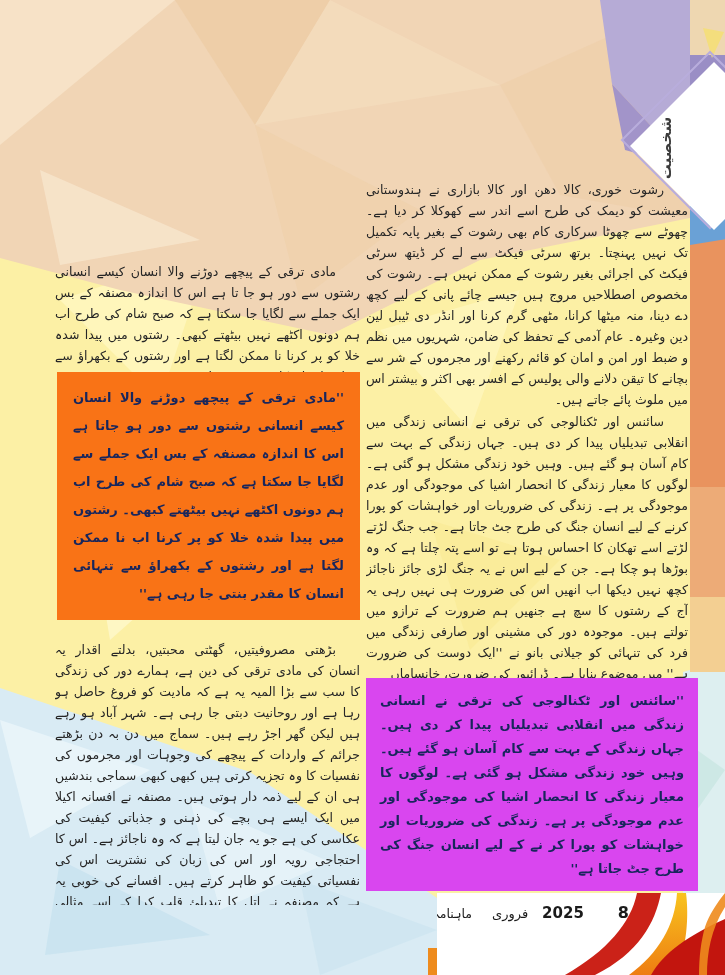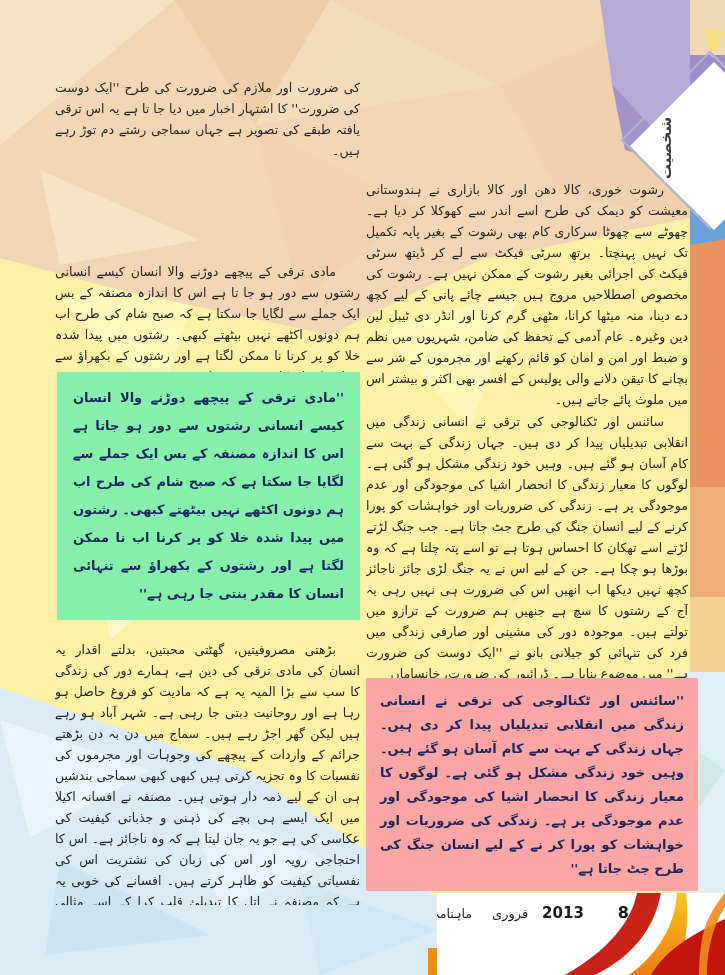--- a/index.html
+++ b/index.html
@@ -15,25 +15,25 @@
     font-size:12.5px;line-height:21px;color:#262626;overflow:hidden;
   }
   .indent{text-indent:24px;}
   
   .quote-box{
     position:absolute;box-sizing:border-box;direction:rtl;text-align:justify;
     font-weight:bold;color:#18265c;overflow:hidden;
   }
   .quote-left{
     left:57px;top:372px;width:303px;height:248px;
-    background:#86efac;padding:12px 16px;font-size:13px;line-height:28px;
+    background:#f97316;padding:12px 16px;font-size:13px;line-height:28px;
   }
   .quote-right{
     left:366px;top:678px;width:332px;height:213px;
-    background:#fca5a5;padding:11px 14px;font-size:13px;line-height:24px;
+    background:#d946ef;padding:11px 14px;font-size:13px;line-height:24px;
   }
   
   .tab-word{
     position:absolute;left:616px;top:137px;width:100px;height:22px;
     transform:rotate(-90deg);transform-origin:center;
     display:flex;align-items:center;justify-content:center;
     font-size:15px;font-weight:bold;color:#3c3c3c;letter-spacing:2px;
   }
   
   .footer{
@@ -100,39 +100,38 @@
   </svg>
 
   <div class="tab-word">
     <span>شخصیت</span>
   </div>
 
   <p class="para indent" style="left:366px;top:166px;width:322px;height:232px;">رشوت خوری، کالا دھن اور کالا بازاری نے ہندوستانی معیشت کو دیمک کی طرح اسے اندر سے کھوکلا کر دیا ہے۔ چھوٹے سے چھوٹا سرکاری کام بھی رشوت کے بغیر پایہ تکمیل تک نہیں پہنچتا۔ برتھ سرٹی فیکٹ سے لے کر ڈیتھ سرٹی فیکٹ کی اجرائی بغیر رشوت کے ممکن نہیں ہے۔ رشوت کی مخصوص اصطلاحیں مروج ہیں جیسے چائے پانی کے لیے کچھ دے دینا، منہ میٹھا کرانا، مٹھی گرم کرنا اور انڈر دی ٹیبل لین دین وغیرہ۔ عام آدمی کے تحفظ کی ضامن، شہریوں میں نظم و ضبط اور امن و امان کو قائم رکھنے اور مجرموں کے شر سے بچانے کا تیقن دلانے والی پولیس کے افسر بھی اکثر و بیشتر اس میں ملوث پائے جاتے ہیں۔</p>
   <p class="para indent" style="left:366px;top:398px;width:322px;height:276px;">سائنس اور ٹکنالوجی کی ترقی نے انسانی زندگی میں انقلابی تبدیلیاں پیدا کر دی ہیں۔ جہاں زندگی کے بہت سے کام آسان ہو گئے ہیں۔ وہیں خود زندگی مشکل ہو گئی ہے۔ لوگوں کا معیار زندگی کا انحصار اشیا کی موجودگی اور عدم موجودگی پر ہے۔ زندگی کی ضروریات اور خواہشات کو پورا کرنے کے لیے انسان جنگ کی طرح جٹ جاتا ہے۔ جب جنگ لڑتے لڑتے اسے تھکان کا احساس ہوتا ہے تو اسے پتہ چلتا ہے کہ وہ بوڑھا ہو چکا ہے۔ جن کے لیے اس نے یہ جنگ لڑی جائز ناجائز کچھ نہیں دیکھا اب انھیں اس کی ضرورت ہی نہیں رہی یہ آج کے رشتوں کا سچ ہے جنھیں ہم ضرورت کے ترازو میں تولتے ہیں۔ موجودہ دور کی مشینی اور صارفی زندگی میں فرد کی تنہائی کو جیلانی بانو نے ''ایک دوست کی ضرورت ہے'' میں موضوع بنایا ہے۔ ڈرائیور کی ضرورت، خانساماں</p>
   <div class="quote-box quote-right">''سائنس اور ٹکنالوجی کی ترقی نے انسانی زندگی میں انقلابی تبدیلیاں پیدا کر دی ہیں۔ جہاں زندگی کے بہت سے کام آسان ہو گئے ہیں۔ وہیں خود زندگی مشکل ہو گئی ہے۔ لوگوں کا معیار زندگی کا انحصار اشیا کی موجودگی اور عدم موجودگی پر ہے۔ زندگی کی ضروریات اور خواہشات کو پورا کر نے کے لیے انسان جنگ کی طرح جٹ جاتا ہے''</div>
 
-  <p class="para" style="left:55px;top:64px;width:305px;height:88px;">کی ضرورت اور ملازم کی ضرورت کی طرح ''ایک دوست کی ضرورت'' کا اشتہار اخبار میں دیا جا تا ہے یہ اس ترقی یافتہ طبقے کی تصویر ہے جہاں سماجی رشتے دم توڑ رہے ہیں۔</p>
   <p class="para indent" style="left:55px;top:248px;width:305px;height:122px;">مادی ترقی کے پیچھے دوڑنے والا انسان کیسے انسانی رشتوں سے دور ہو جا تا ہے اس کا اندازہ مصنفہ کے بس ایک جملے سے لگایا جا سکتا ہے کہ صبح شام کی طرح اب ہم دونوں اکٹھے نہیں بیٹھتے کبھی۔ رشتوں میں پیدا شدہ خلا کو پر کرنا نا ممکن لگتا ہے اور رشتوں کے بکھراؤ سے تنہائی انسان کا مقدر بنتی جا رہی ہے۔</p>
   <div class="quote-box quote-left">''مادی ترقی کے پیچھے دوڑنے والا انسان کیسے انسانی رشتوں سے دور ہو جاتا ہے اس کا اندازہ مصنفہ کے بس ایک جملے سے لگایا جا سکتا ہے کہ صبح شام کی طرح اب ہم دونوں اکٹھے نہیں بیٹھتے کبھی۔ رشتوں میں پیدا شدہ خلا کو پر کرنا اب نا ممکن لگتا ہے اور رشتوں کے بکھراؤ سے تنہائی انسان کا مقدر بنتی جا رہی ہے''</div>
   <p class="para indent" style="left:55px;top:626px;width:305px;height:266px;">بڑھتی مصروفیتیں، گھٹتی محبتیں، بدلتے اقدار یہ انسان کی مادی ترقی کی دین ہے، ہمارے دور کی زندگی کا سب سے بڑا المیہ یہ ہے کہ مادیت کو فروغ حاصل ہو رہا ہے اور روحانیت دبتی جا رہی ہے۔ شہر آباد ہو رہے ہیں لیکن گھر اجڑ رہے ہیں۔ سماج میں دن بہ دن بڑھتے جرائم کے واردات کے پیچھے کی وجوہات اور مجرموں کی نفسیات کا وہ تجزیہ کرتی ہیں کبھی کبھی سماجی بندشیں ہی ان کے لیے ذمہ دار ہوتی ہیں۔ مصنفہ نے افسانہ اکیلا میں ایک ایسے ہی بچے کی ذہنی و جذباتی کیفیت کی عکاسی کی ہے جو یہ جان لیتا ہے کہ وہ ناجائز ہے۔ اس کا احتجاجی رویہ اور اس کی زبان کی نشتریت اس کی نفسیاتی کیفیت کو ظاہر کرتے ہیں۔ افسانے کی خوبی یہ ہے کہ مصنفہ نے اتل کا تبدیلیٔ قلب کرا کے اسے مثالی کردار نہیں بنایا۔ وہ اپنی نفسیاتی الجھن کے چلتے اپنی محبوبہ کا قتل کر دیتا</p>
 
   <div class="footer">
     <svg class="footer-swoosh" viewBox="0 0 288 82" aria-hidden="true">
       <defs>
         <linearGradient id="gold" x1="0" y1="0" x2="0" y2="1">
           <stop offset="0" stop-color="#f8c41e"></stop>
           <stop offset="1" stop-color="#ee7d12"></stop>
         </linearGradient>
       </defs>
       <path d="M200,0 C194,30 170,58 128,82 L158,82 C202,60 218,30 224,0 Z" fill="#cb2218"></path>
       <path d="M240,0 C238,32 222,60 192,82 L238,82 C250,55 252,24 249,0 Z" fill="url(#gold)"></path>
       <path d="M288,26 C252,42 226,60 214,82 L288,82 Z" fill="#c2150e"></path>
       <path d="M288,0 C280,10 272,22 268,34 C264,48 262,64 262,82 L270,82 C270,60 274,36 288,14 Z" fill="#ee8b1d" opacity="0.9"></path>
     </svg>
     <div class="footer-row">
       <span class="footer-page">8</span>
-      <span class="footer-year">2013</span>
+      <span class="footer-year">2025</span>
       <span class="footer-month">فروری</span>
       <span class="footer-title">ماہنامہ خواتین دنیا</span>
     </div>
   </div>
 
 </div>
 
 </body></html>

